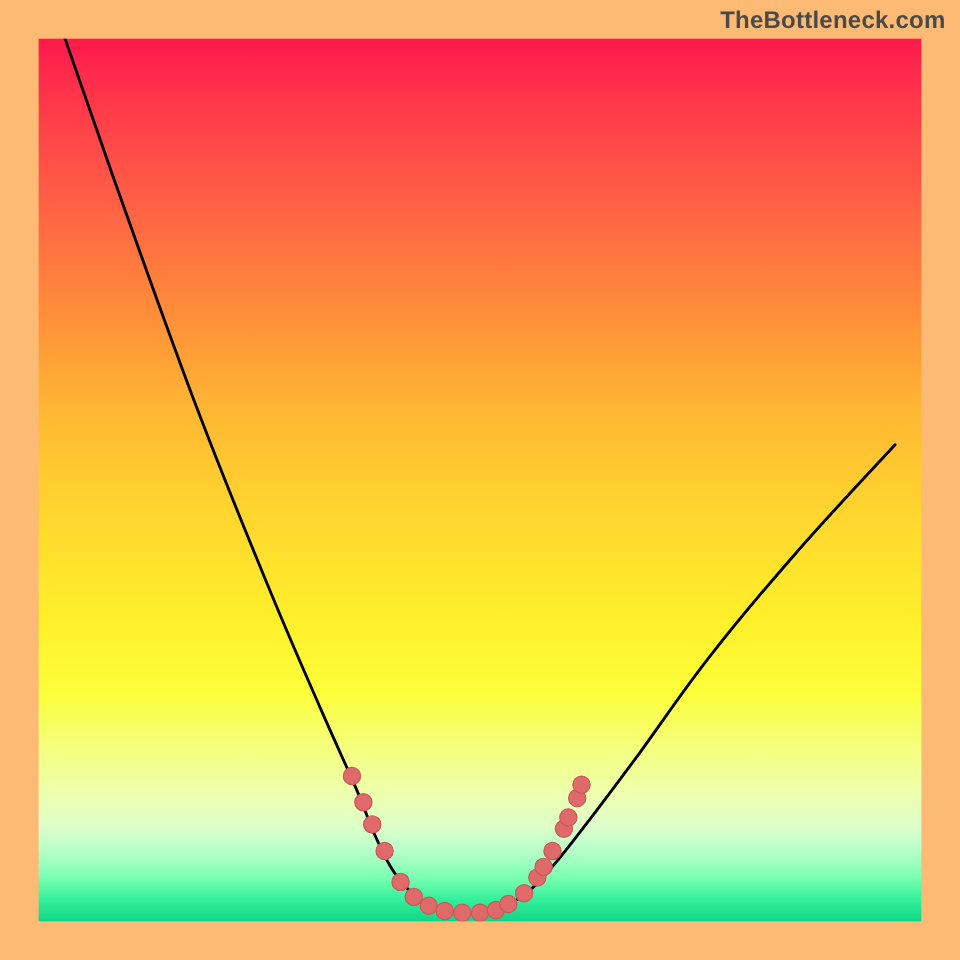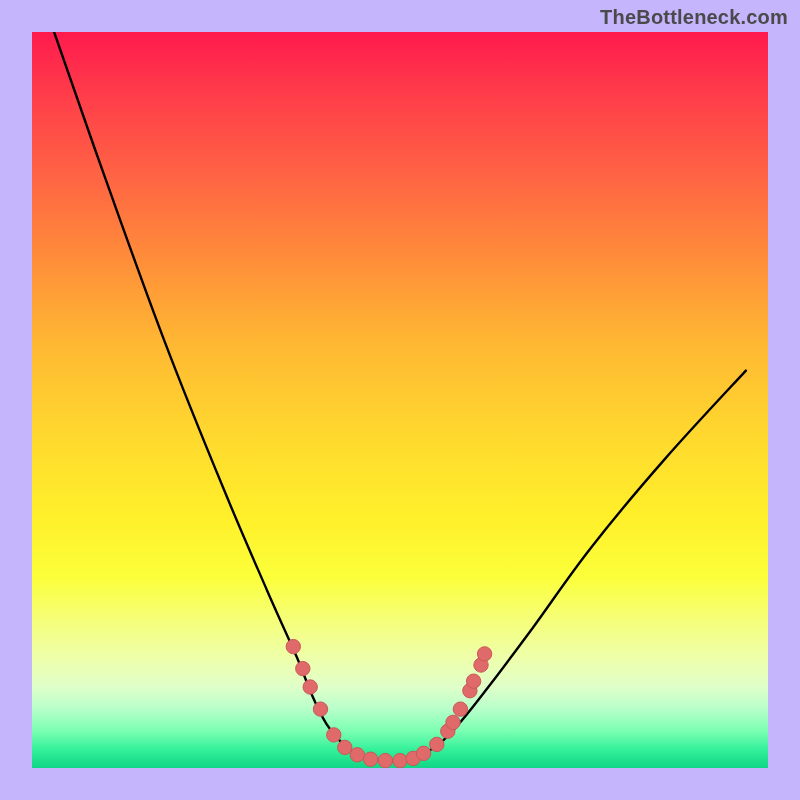--- a/index.html
+++ b/index.html
@@ -10,21 +10,21 @@
     background: #000;
     overflow: hidden;
     font-family: Arial, Helvetica, sans-serif;
   }
   .frame {
     position: absolute;
     top: 0;
     left: 0;
     width: 800px;
     height: 800px;
-    background: #c4b5fd;
+    background: #fdba74;
   }
   .plot-area {
     position: absolute;
     top: 32px;
     left: 32px;
     width: 736px;
     height: 736px;
     overflow: hidden;
   }
   .gradient {

